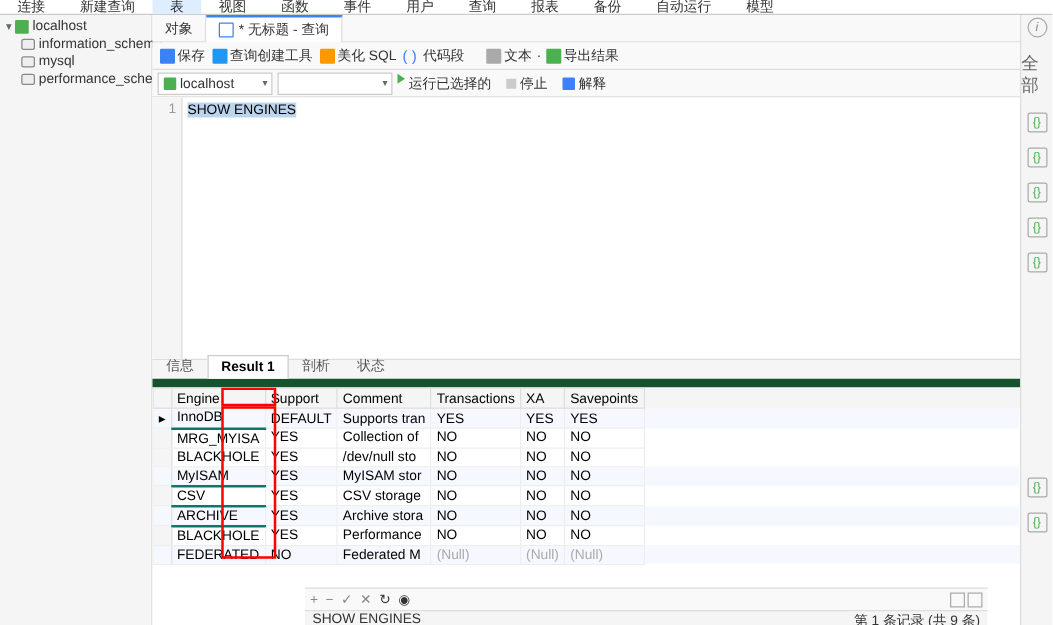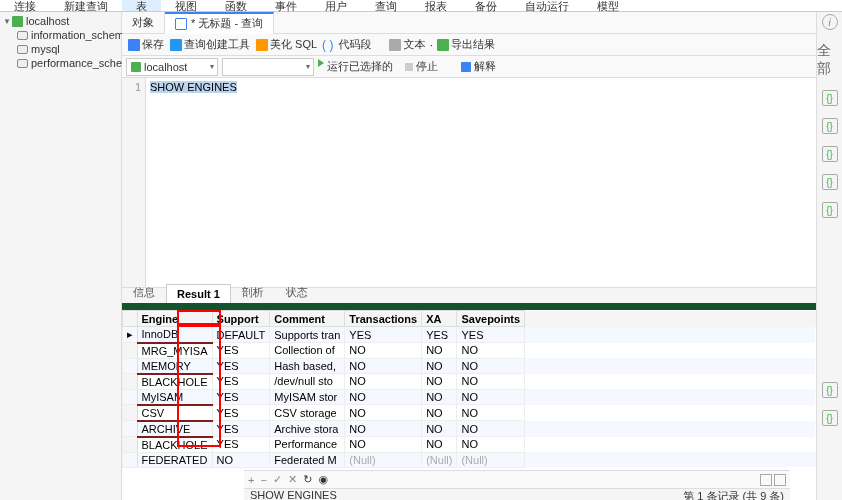--- a/index.html
+++ b/index.html
@@ -30,38 +30,38 @@
 .connrow{height:22px;display:flex;align-items:center;border-bottom:1px solid #ddd;background:#f9f9f9;padding:0 4px;gap:4px}
 .connsel{height:18px;border:1px solid #ccc;background:#fff;display:flex;align-items:center;padding:0 4px;font-size:11px;position:relative}
 .connsel.first{width:92px}
 .connsel.second{width:92px}
 .connsel .gicon{width:10px;height:10px;background:#4caf50;border-radius:1px;margin-right:3px}
 .connsel .arrow{position:absolute;right:3px;font-size:8px;color:#666}
 .runbtn{display:flex;align-items:flex-start;font-size:11px}
 .runbtn .tri2{width:0;height:0;border-left:6px solid #4caf50;border-top:4px solid transparent;border-bottom:4px solid transparent;margin-right:3px}
 .stopbtn{display:flex;align-items:center;font-size:11px;color:#aaa;margin-left:8px}
 .stopbtn .sq{width:8px;height:8px;background:#ccc;margin-right:3px}
-.explbtn{display:flex;align-items:center;font-size:11px;margin-left:19px}
+.explbtn{display:flex;align-items:center;font-size:11px;margin-left:8px}
 .explbtn .ei{width:10px;height:10px;background:#3b82f6;margin-right:3px;border-radius:1px}
 .editor{flex:0 0 210px;display:flex;background:#fff;border-bottom:1px solid #ddd}
 .gutter{width:24px;background:#f5f5f5;border-right:1px solid #ddd;text-align:right;padding:3px 4px 0 0;color:#999;font-size:11px}
 .code{flex:1;padding:3px 4px;font-family:Consolas,monospace;font-size:11px}
 .code .sel{background:#bcd5ef;color:#000}
 .restabs{height:22px;display:flex;align-items:end;border-bottom:7px solid #14532d;background:#f5f5f5}
 .rtab{padding:3px 10px;font-size:11px;color:#555;border:1px solid transparent;border-bottom:none}
 .rtab.active{background:#fff;border-color:#ccc;color:#000;font-weight:bold}
 .grid{flex:1;overflow:auto;background:#fff;position:relative}
 table{border-collapse:collapse;width:100%}
-th{background:#f5f5f5;border:1px solid #ddd;padding:1px 4px;text-align:left;font-weight:bold;font-size:11px;color:#000;height:16px}
+th{background:#f5f5f5;border:1px solid #ddd;padding:1px 4px;text-align:left;font-weight:normal;font-size:11px;color:#000;height:16px}
 td{border:1px solid #eee;padding:1px 4px;font-size:11px;height:15px;color:#000;white-space:nowrap;overflow:hidden}
 .rowhead{width:10px;border-right:1px solid #ddd;background:#f5f5f5}
 .null{color:#aaa}
 .redbox1{position:absolute;border:2px solid red;pointer-events:none;z-index:10}
 .redbox2{position:absolute;border:2px solid red;pointer-events:none;z-index:10}
-.redund{border-bottom:2px solid #7f1d1d}
+.redund{border-bottom:2px solid #0f766e}
 .rightbar{width:26px;background:#f5f5f5;border-left:1px solid #ddd;display:flex;flex-direction:column;align-items:center;padding-top:2px;gap:12px}
 .rightbar .lbl{font-size:14px;color:#666;writing-mode:horizontal-tb}
 .rightbar .ricon{width:16px;height:16px;border:1px solid #aaa;border-radius:2px;display:flex;align-items:center;justify-content:center;font-size:10px;color:#4caf50}
 .rightbar .iicon{width:16px;height:16px;border:1px solid #aaa;border-radius:8px;display:flex;align-items:center;justify-content:center;font-size:10px;color:#888;font-style:italic}
 .bottombar{position:absolute;bottom:12px;left:122px;right:26px;height:18px;border-top:1px solid #ddd;background:#f9f9f9;display:flex;align-items:center;padding:0 4px;gap:6px}
 .bottombar span{color:#888;font-size:11px}
 .bottombar .act{color:#333}
 .statusbar{position:absolute;bottom:0;left:122px;right:26px;height:12px;background:#f5f5f5;border-top:1px solid #ddd;font-size:10px;color:#666;padding:0 6px;overflow:hidden;display:flex;justify-content:space-between}
 .viewicons{display:flex;gap:2px}
 .viewicons div{width:12px;height:12px;border:1px solid #aaa}
@@ -210,30 +210,20 @@
             <tr>
               <td class="rowhead"></td>
               <td>MRG_MYISA</td>
               <td>YES</td>
               <td>Collection of</td>
               <td>NO</td>
               <td>NO</td>
               <td>NO</td>
               <td style="border: none;"></td>
             </tr>
-            <tr class="striped">
-              <td class="rowhead"></td>
-              <td class="redund">MEMORY</td>
-              <td>YES</td>
-              <td>Hash based,</td>
-              <td>NO</td>
-              <td>NO</td>
-              <td>NO</td>
-              <td style="border: none;"></td>
-            </tr>
             <tr>
               <td class="rowhead"></td>
               <td>BLACKHOLE</td>
               <td>YES</td>
               <td>/dev/null sto</td>
               <td>NO</td>
               <td>NO</td>
               <td>NO</td>
               <td style="border: none;"></td>
             </tr>

